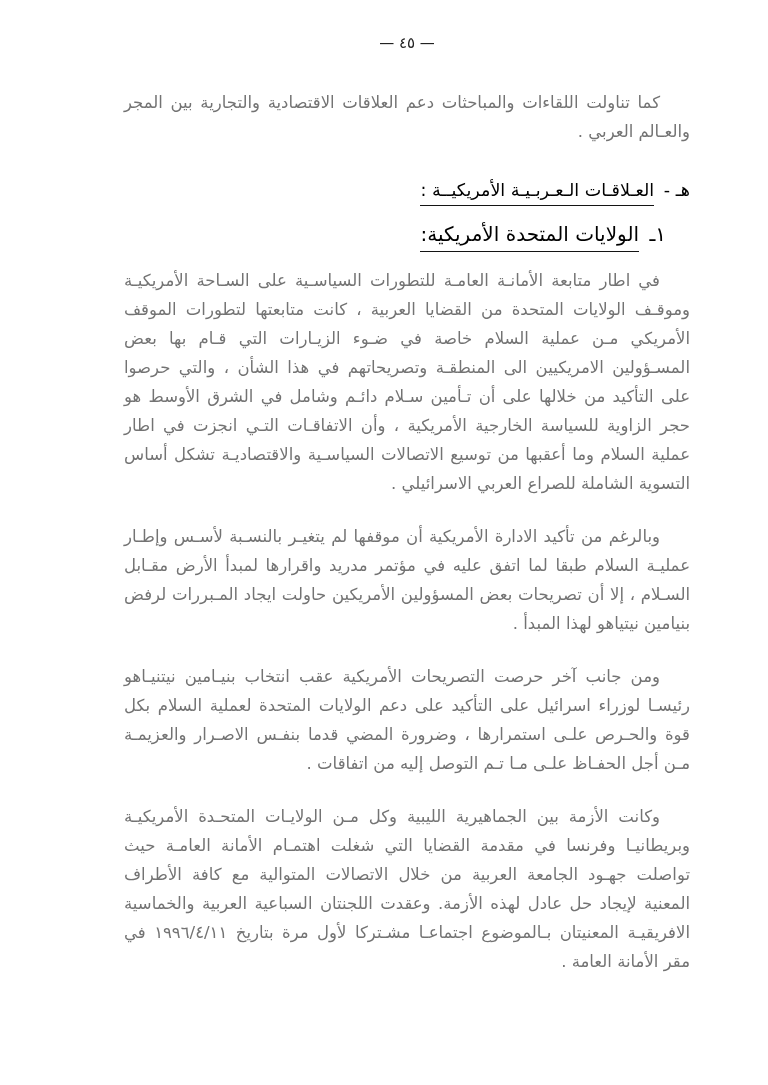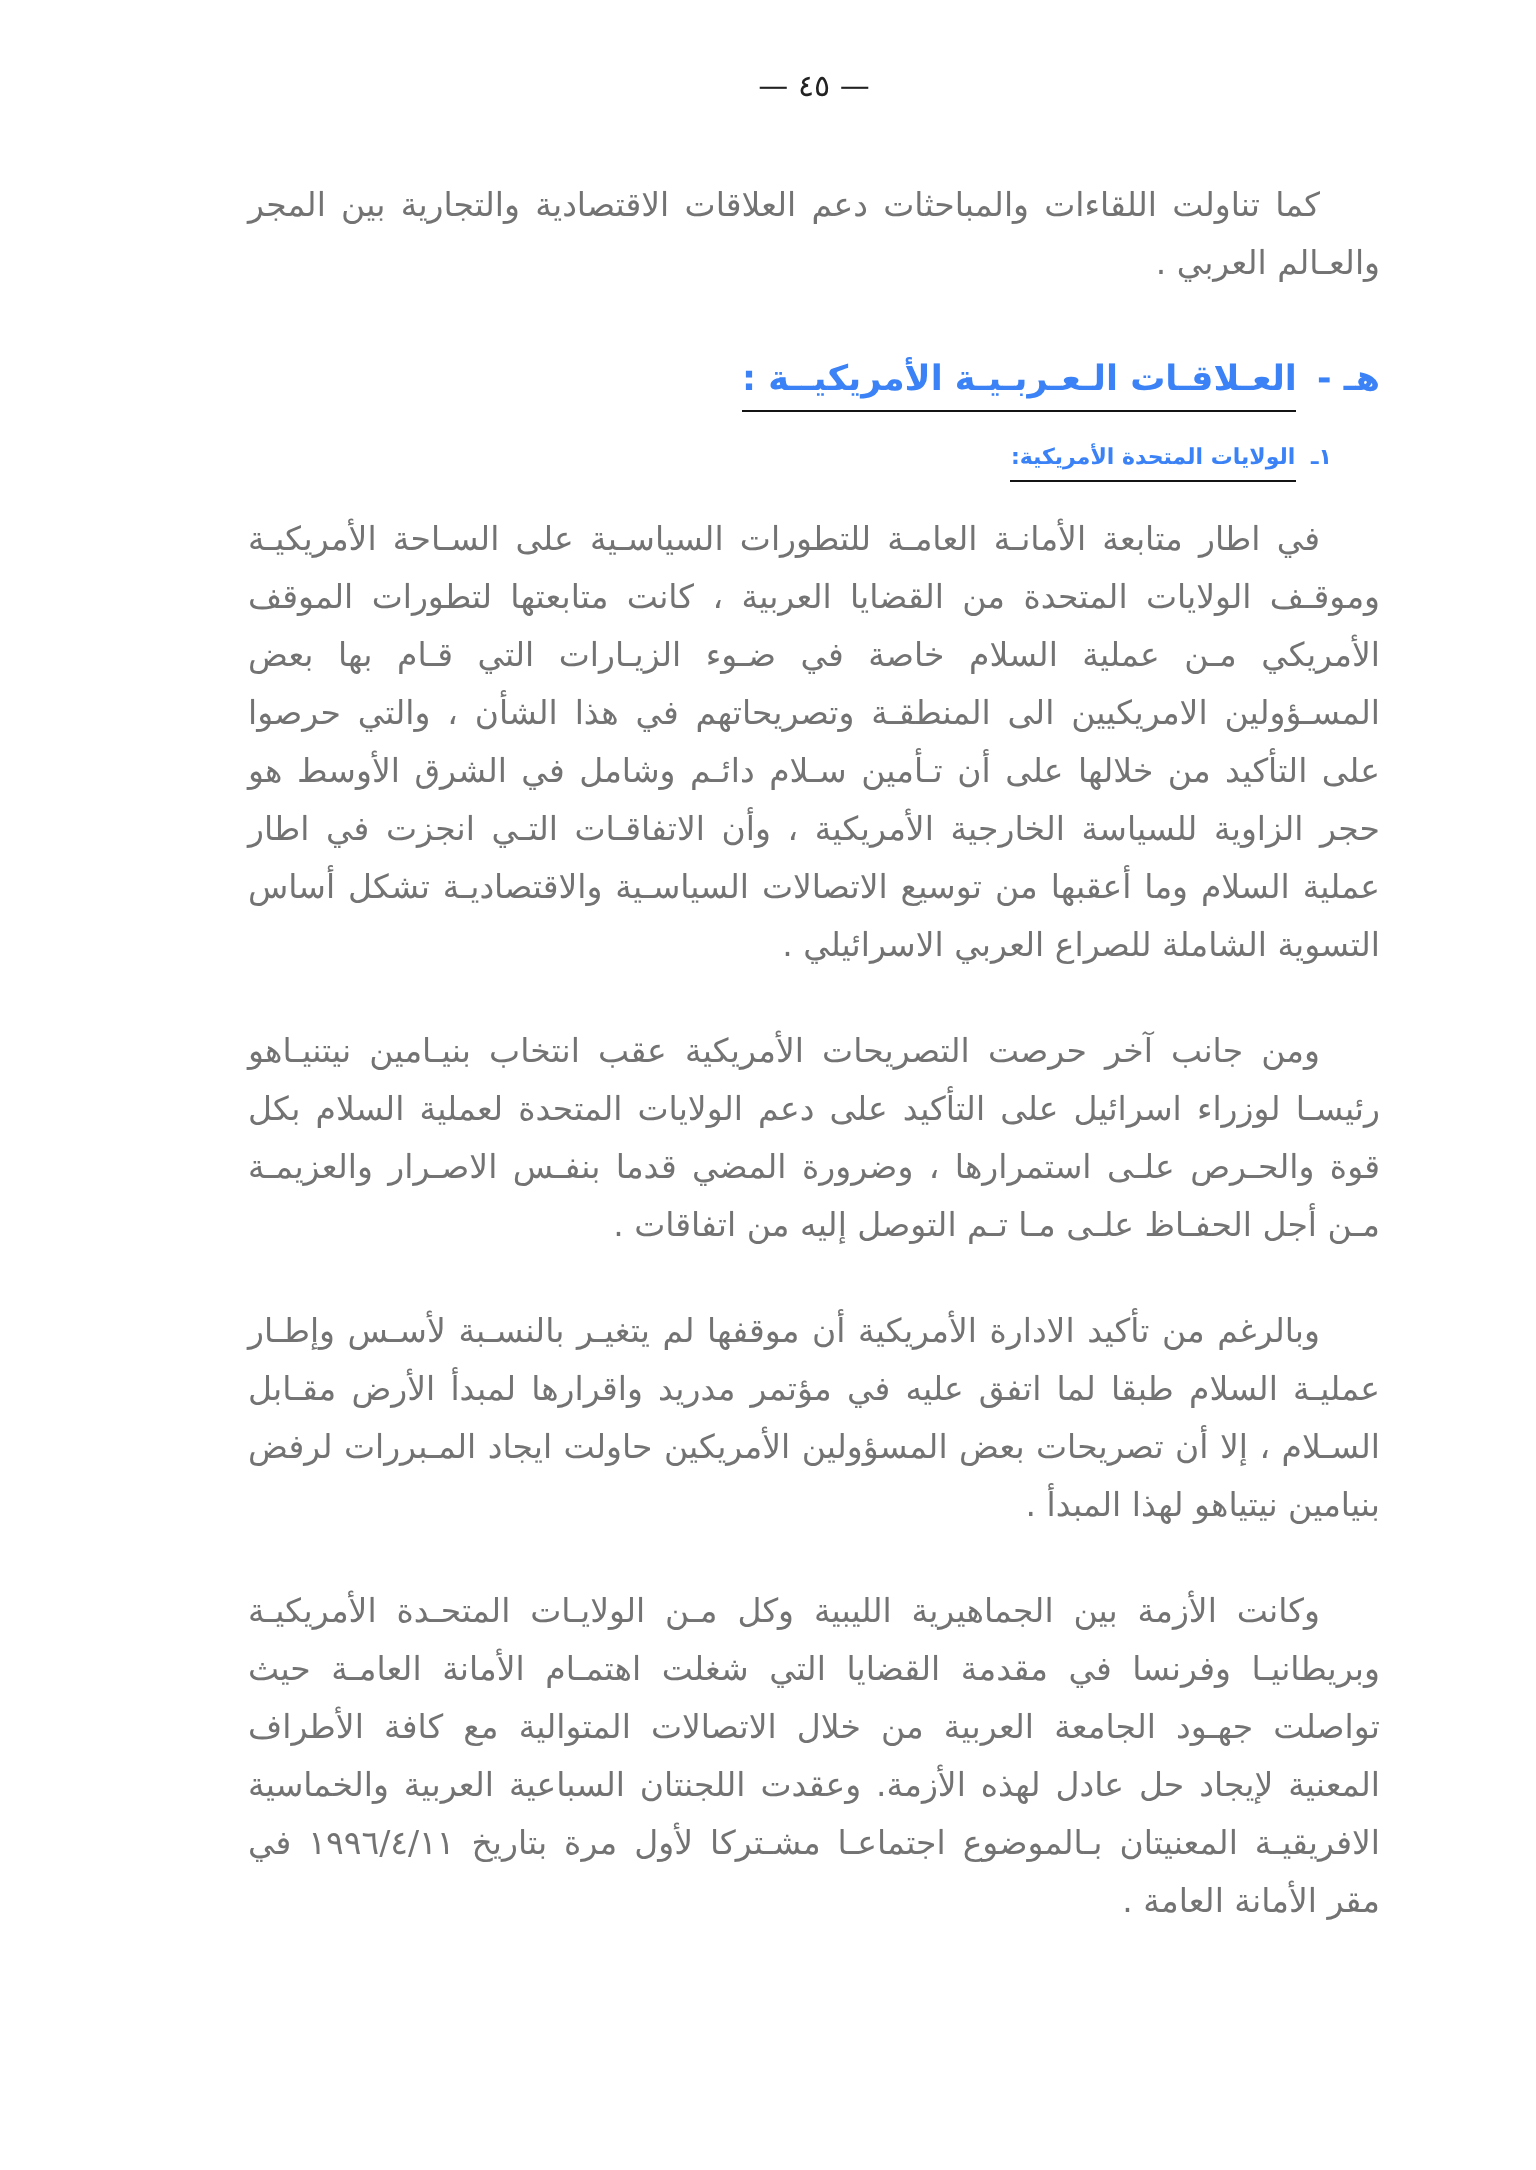--- a/index.html
+++ b/index.html
@@ -40,32 +40,32 @@
     text-indent: 30px;
     color: #737373;
     margin-bottom: 24px;
   }
 
   .para.intro {
     margin-bottom: 34px;
   }
 
   .heading {
-    font-weight: bold;
-    color: #3b82f6;
+    font-weight: normal;
+    color: #000000;
     white-space: nowrap;
   }
 
   .main-heading {
     font-size: 17.5px;
     margin: 18px 0 22px 0;
   }
 
   .sub-heading {
-    font-size: 11px;
+    font-size: 20px;
     margin: 0 24px 20px 0;
   }
 
   .u {
     border-bottom: 1.6px solid #141414;
     padding-bottom: 5px;
   }
 
   .heading .marker {
     margin-left: 4px;
@@ -85,20 +85,20 @@
     <span class="u">العـلاقـات الـعـربـيـة الأمريكيــة :</span>
   </div>
 
   <div class="heading sub-heading">
     <span class="marker">١ـ</span>
     <span class="u">الولايات المتحدة الأمريكية:</span>
   </div>
 
   <p class="para">في اطار متابعة الأمانـة العامـة للتطورات السياسـية على السـاحة الأمريكيـة وموقـف الولايات المتحدة من القضايا العربية ، كانت متابعتها لتطورات الموقف الأمريكي مـن عملية السلام خاصة في ضـوء الزيـارات التي قـام بها بعض المسـؤولين الامريكيين الى المنطقـة وتصريحاتهم في هذا الشأن ، والتي حرصوا على التأكيد من خلالها على أن تـأمين سـلام دائـم وشامل في الشرق الأوسط هو حجر الزاوية للسياسة الخارجية الأمريكية ، وأن الاتفاقـات التـي انجزت في اطار عملية السلام وما أعقبها من توسيع الاتصالات السياسـية والاقتصاديـة تشكل أساس التسوية الشاملة للصراع العربي الاسرائيلي .</p>
 
+  <p class="para">وبالرغم من تأكيد الادارة الأمريكية أن موقفها لم يتغيـر بالنسـبة لأسـس وإطـار عمليـة السلام طبقا لما اتفق عليه في مؤتمر مدريد واقرارها لمبدأ الأرض مقـابل السـلام ، إلا أن تصريحات بعض المسؤولين الأمريكين حاولت ايجاد المـبررات لرفض بنيامين نيتياهو لهذا المبدأ .</p>
+
   <p class="para">ومن جانب آخر حرصت التصريحات الأمريكية عقب انتخاب بنيـامين نيتنيـاهو رئيسـا لوزراء اسرائيل على التأكيد على دعم الولايات المتحدة لعملية السلام بكل قوة والحـرص علـى استمرارها ، وضرورة المضي قدما بنفـس الاصـرار والعزيمـة مـن أجل الحفـاظ علـى مـا تـم التوصل إليه من اتفاقات .</p>
-
-  <p class="para">وبالرغم من تأكيد الادارة الأمريكية أن موقفها لم يتغيـر بالنسـبة لأسـس وإطـار عمليـة السلام طبقا لما اتفق عليه في مؤتمر مدريد واقرارها لمبدأ الأرض مقـابل السـلام ، إلا أن تصريحات بعض المسؤولين الأمريكين حاولت ايجاد المـبررات لرفض بنيامين نيتياهو لهذا المبدأ .</p>
 
 
   <p class="para">وكانت الأزمة بين الجماهيرية الليبية وكل مـن الولايـات المتحـدة الأمريكيـة وبريطانيـا وفرنسا في مقدمة القضايا التي شغلت اهتمـام الأمانة العامـة حيث تواصلت جهـود الجامعة العربية من خلال الاتصالات المتوالية مع كافة الأطراف المعنية لإيجاد حل عادل لهذه الأزمة. وعقدت اللجنتان السباعية العربية والخماسية الافريقيـة المعنيتان بـالموضوع اجتماعـا مشـتركا لأول مرة بتاريخ ١٩٩٦/٤/١١ في مقر الأمانة العامة .</p>
 
 </div>
 
 </body></html>

